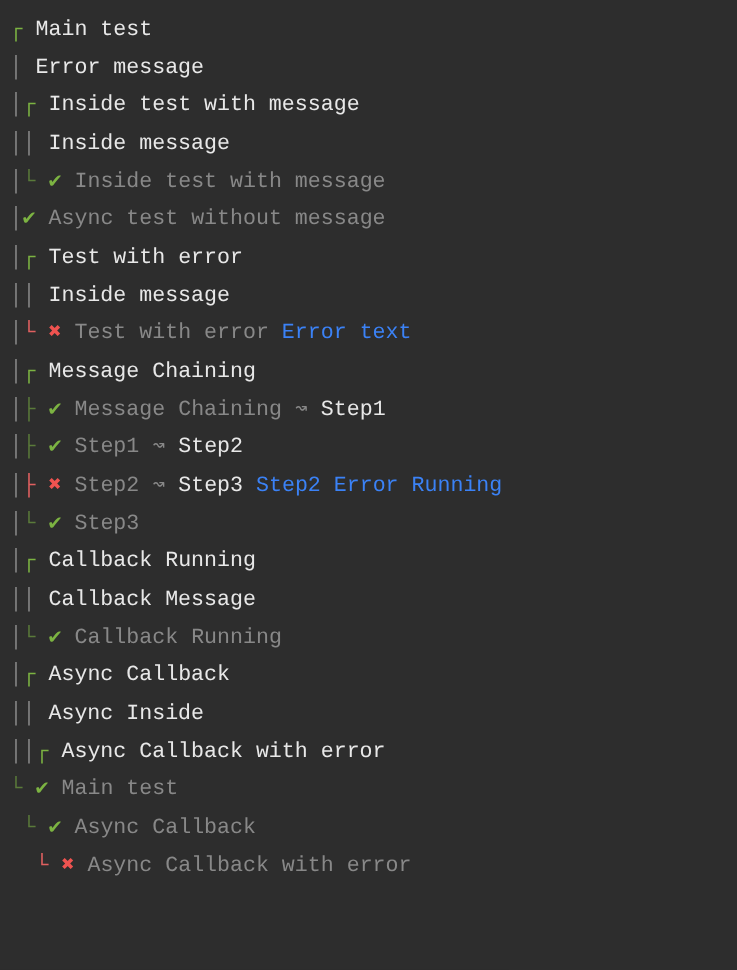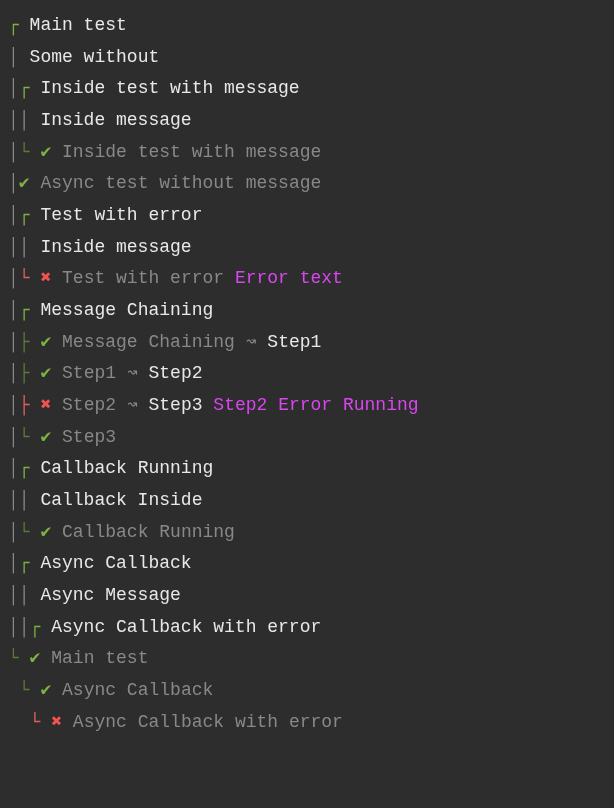--- a/index.html
+++ b/index.html
@@ -43,46 +43,46 @@
       color: #ef5350;
       font-weight: bold;
     }
     .text-white {
       color: #e8e8e8;
     }
     .text-dim {
       color: #888;
     }
     .text-error {
-      color: #d946ef;
+      color: #3b82f6;
     }
     .arrow {
       color: #888;
     }
   </style>
 </head>
 <body>
 
 <div id="output">
     <div class="line"><span class="tree">┌ </span><span class="text-white">Main test</span></div>
-    <div class="line"><span class="pipe">│ </span><span class="text-white">Some without</span></div>
+    <div class="line"><span class="pipe">│ </span><span class="text-white">Error message</span></div>
     <div class="line"><span class="pipe">│</span><span class="tree">┌ </span><span class="text-white">Inside test with message</span></div>
     <div class="line"><span class="pipe">││ </span><span class="text-white">Inside message</span></div>
     <div class="line"><span class="pipe">│</span><span class="tree-dim">└ </span><span class="check">✔ </span><span class="text-dim">Inside test with message</span></div>
     <div class="line"><span class="pipe">│</span><span class="check">✔ </span><span class="text-dim">Async test without message</span></div>
     <div class="line"><span class="pipe">│</span><span class="tree">┌ </span><span class="text-white">Test with error</span></div>
     <div class="line"><span class="pipe">││ </span><span class="text-white">Inside message</span></div>
     <div class="line"><span class="pipe">│</span><span class="tree-red">└ </span><span class="cross">✖ </span><span class="text-dim">Test with error </span><span class="text-error">Error text</span></div>
     <div class="line"><span class="pipe">│</span><span class="tree">┌ </span><span class="text-white">Message Chaining</span></div>
     <div class="line"><span class="pipe">│</span><span class="tree-dim">├ </span><span class="check">✔ </span><span class="text-dim">Message Chaining </span><span class="arrow">↝ </span><span class="text-white">Step1</span></div>
     <div class="line"><span class="pipe">│</span><span class="tree-dim">├ </span><span class="check">✔ </span><span class="text-dim">Step1 </span><span class="arrow">↝ </span><span class="text-white">Step2</span></div>
     <div class="line"><span class="pipe">│</span><span class="tree-red">├ </span><span class="cross">✖ </span><span class="text-dim">Step2 </span><span class="arrow">↝ </span><span class="text-white">Step3 </span><span class="text-error">Step2 Error Running</span></div>
     <div class="line"><span class="pipe">│</span><span class="tree-dim">└ </span><span class="check">✔ </span><span class="text-dim">Step3</span></div>
     <div class="line"><span class="pipe">│</span><span class="tree">┌ </span><span class="text-white">Callback Running</span></div>
-    <div class="line"><span class="pipe">││ </span><span class="text-white">Callback Inside</span></div>
+    <div class="line"><span class="pipe">││ </span><span class="text-white">Callback Message</span></div>
     <div class="line"><span class="pipe">│</span><span class="tree-dim">└ </span><span class="check">✔ </span><span class="text-dim">Callback Running</span></div>
     <div class="line"><span class="pipe">│</span><span class="tree">┌ </span><span class="text-white">Async Callback</span></div>
-    <div class="line"><span class="pipe">││ </span><span class="text-white">Async Message</span></div>
+    <div class="line"><span class="pipe">││ </span><span class="text-white">Async Inside</span></div>
     <div class="line"><span class="pipe">││</span><span class="tree">┌ </span><span class="text-white">Async Callback with error</span></div>
     <div class="line"><span class="tree-dim">└ </span><span class="check">✔ </span><span class="text-dim">Main test</span></div>
     <div class="line"><span class="pipe"> </span><span class="tree-dim">└ </span><span class="check">✔ </span><span class="text-dim">Async Callback</span></div>
     <div class="line"><span class="pipe">  </span><span class="tree-red">└ </span><span class="cross">✖ </span><span class="text-dim">Async Callback with error </span></div>
   </div>
 
 </body></html>

